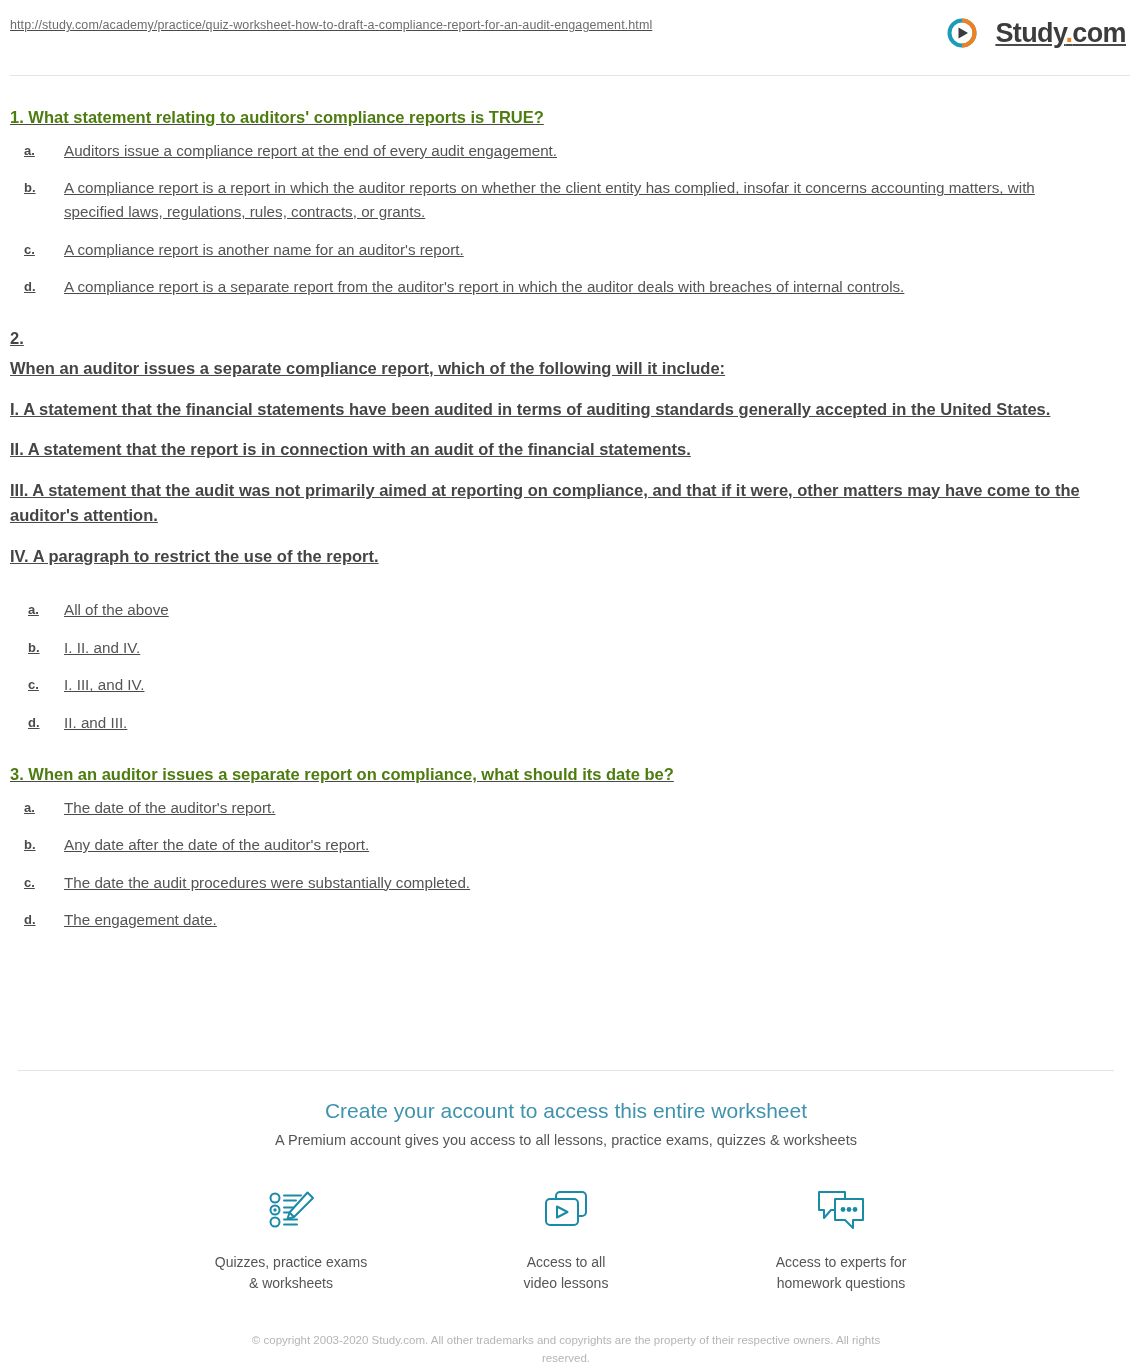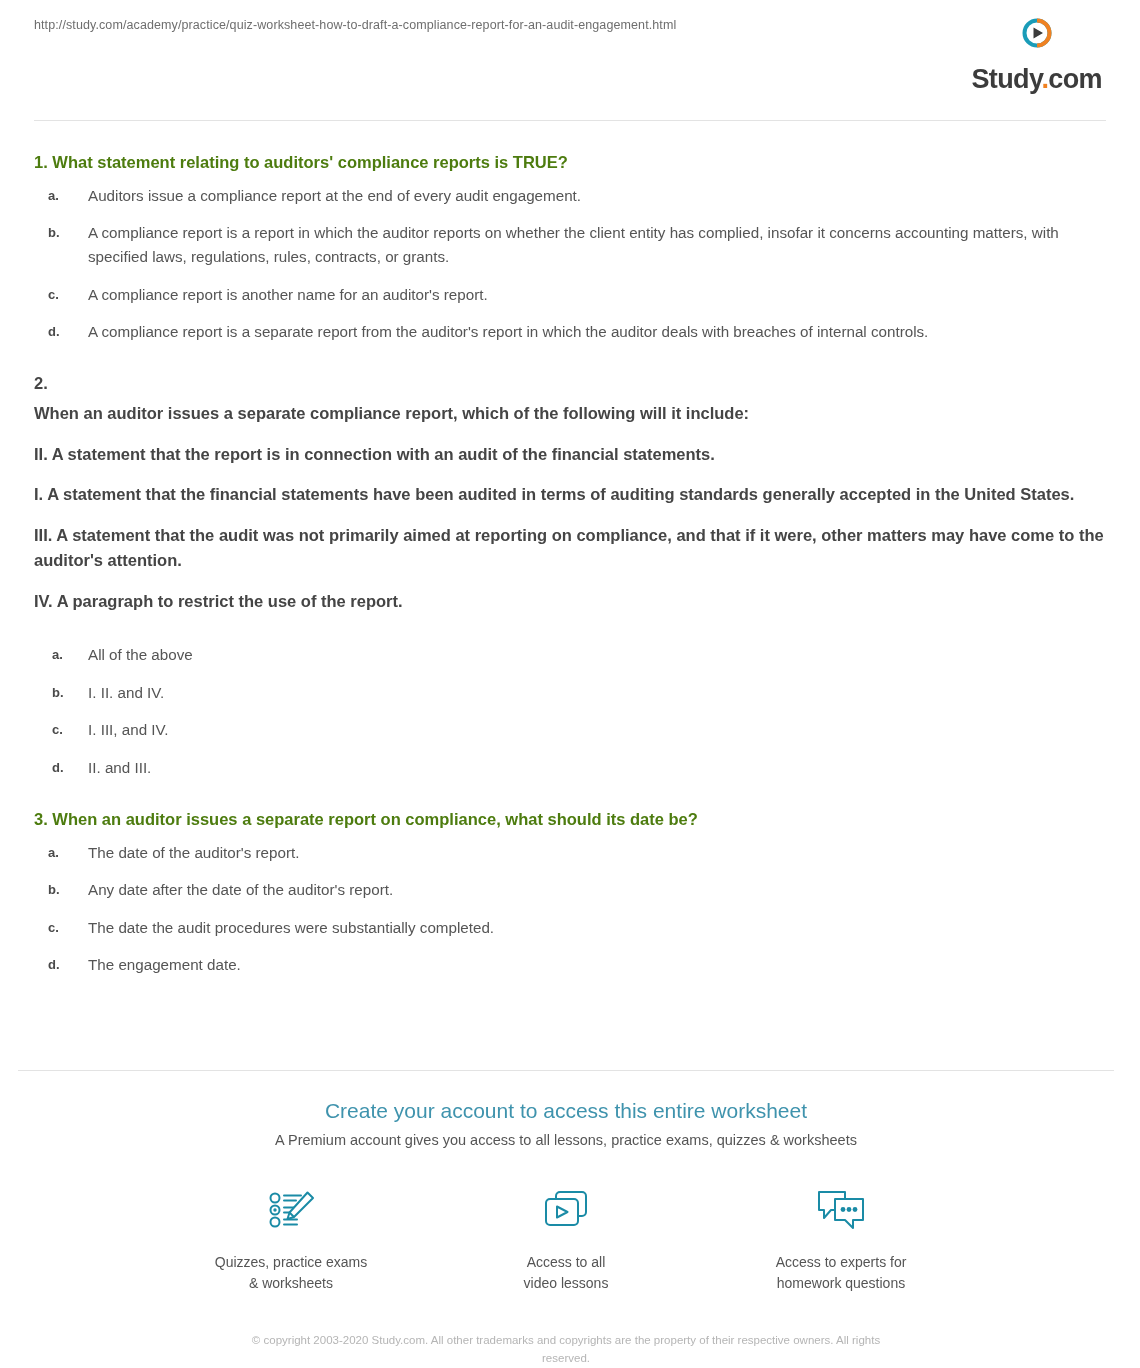--- a/index.html
+++ b/index.html
@@ -12,21 +12,22 @@
     width: 1140px;
     height: 1368px;
     font-family: "Liberation Sans", sans-serif;
     color: #4a4a4a;
     overflow: hidden;
   }
   .page {
     position: relative;
     width: 1140px;
     height: 1368px;
-    padding: 0 34px;
+    padding: 0 10px;
+    text-decoration: underline;
   }
 
   
   .header {
     display: flex;
     align-items: flex-start;
     justify-content: space-between;
     padding-top: 16px;
   }
   .url {
@@ -37,21 +38,20 @@
     word-break: break-word;
     letter-spacing: 0.1px;
   }
   .logo {
     display: flex;
     align-items: center;
     gap: 18px;
     margin-top: 2px;
     padding-right: 4px;
     flex-shrink: 0;
-    flex-direction: column;
   }
   .logo-mark { width: 30px; height: 30px; display: block; }
   .logo-text {
     font-size: 27px;
     font-weight: bold;
     color: #3c3c3c;
     letter-spacing: -0.6px;
     line-height: 1;
   }
   .logo-dot { color: #f08121; }
@@ -233,22 +233,22 @@
           <span class="opt-letter">d.</span>
           <span class="opt-text">A compliance report is a separate report from the auditor's report in which the auditor deals with breaches of internal controls.</span>
         </li>
       </ul>
     </div>
 
     <div class="q-block">
       <p class="q2-num">2.</p>
       <p class="q2-intro">When an auditor issues a separate compliance report, which of the following will it include:</p>
       <div class="statements">
+        <p class="statement">I. A statement that the financial statements have been audited in terms of auditing standards generally accepted in the United States.</p>
         <p class="statement">II. A statement that the report is in connection with an audit of the financial statements.</p>
-        <p class="statement">I. A statement that the financial statements have been audited in terms of auditing standards generally accepted in the United States.</p>
         <p class="statement">III. A statement that the audit was not primarily aimed at reporting on compliance, and that if it were, other matters may have come to the auditor's attention.</p>
         <p class="statement">IV. A paragraph to restrict the use of the report.</p>
       </div>
       <ul class="options options-indent gap-before-options">
         <li class="option">
           <span class="opt-letter">a.</span>
           <span class="opt-text">All of the above</span>
         </li>
         <li class="option">
           <span class="opt-letter">b.</span>

